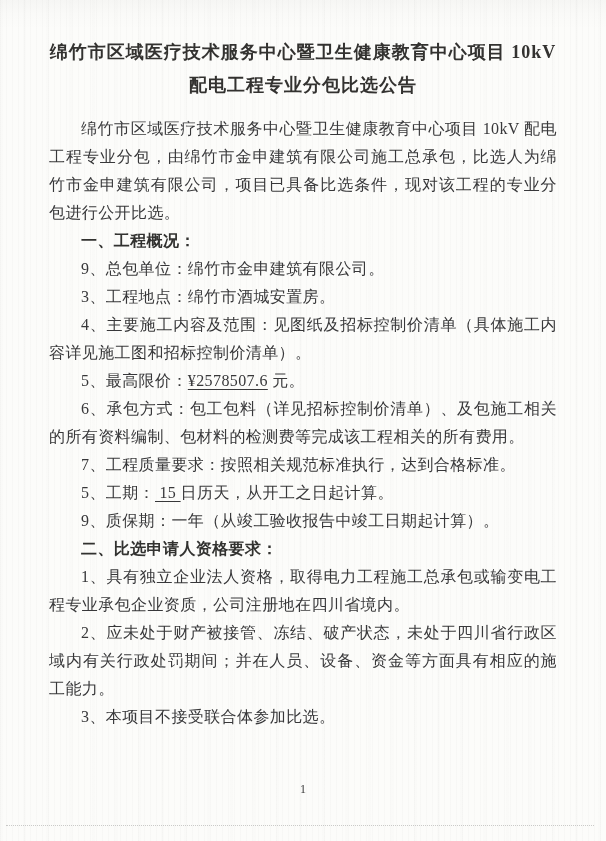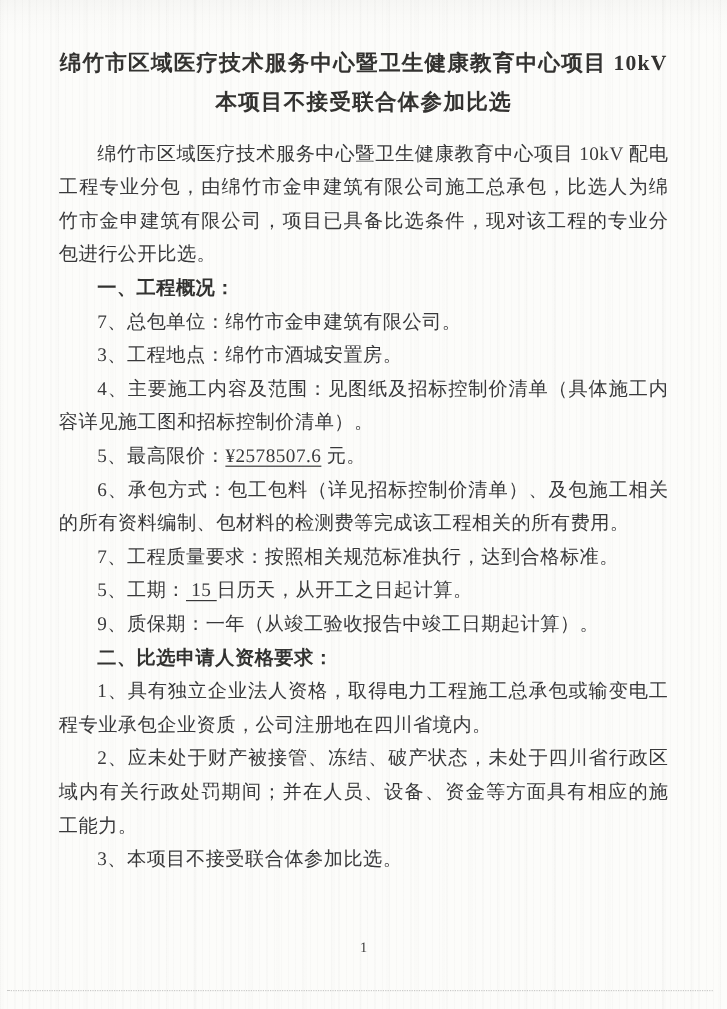--- a/index.html
+++ b/index.html
@@ -81,26 +81,26 @@
     border-top: 1px dotted rgba(90, 90, 88, 0.30);
   }
 </style>
 </head>
 <body>
 
 <div class="scan-page">
   <div class="content">
     <h1 class="doc-title">
       <span class="tline">绵竹市区域医疗技术服务中心暨卫生健康教育中心项目 10kV</span><br>
-      <span class="tline">本项目不接受联合体参加比选</span>
+      <span class="tline">配电工程专业分包比选公告</span>
     </h1>
     <div id="paragraphs">
         <p class="para body"><span>绵竹市区域医疗技术服务中心暨卫生健康教育中心项目 10kV 配电工程专业分包，由绵竹市金申建筑有限公司施工总承包，比选人为绵竹市金申建筑有限公司，项目已具备比选条件，现对该工程的专业分包进行公开比选。</span></p>
         <p class="para heading"><span>一、工程概况：</span></p>
-        <p class="para body"><span>7、总包单位：绵竹市金申建筑有限公司。</span></p>
+        <p class="para body"><span>9、总包单位：绵竹市金申建筑有限公司。</span></p>
         <p class="para body"><span>3、工程地点：绵竹市酒城安置房。</span></p>
         <p class="para body"><span>4、主要施工内容及范围：见图纸及招标控制价清单（具体施工内容详见施工图和招标控制价清单）。</span></p>
         <p class="para body"><span>5、最高限价：</span><span class="u">¥2578507.6</span><span> 元。</span></p>
         <p class="para body"><span>6、承包方式：包工包料（详见招标控制价清单）、及包施工相关的所有资料编制、包材料的检测费等完成该工程相关的所有费用。</span></p>
         <p class="para body"><span>7、工程质量要求：按照相关规范标准执行，达到合格标准。</span></p>
         <p class="para body"><span>5、工期：</span><span class="u"> 15 </span><span>日历天，从开工之日起计算。</span></p>
         <p class="para body"><span>9、质保期：一年（从竣工验收报告中竣工日期起计算）。</span></p>
         <p class="para heading"><span>二、比选申请人资格要求：</span></p>
         <p class="para body"><span>1、具有独立企业法人资格，取得电力工程施工总承包或输变电工程专业承包企业资质，公司注册地在四川省境内。</span></p>
         <p class="para body"><span>2、应未处于财产被接管、冻结、破产状态，未处于四川省行政区域内有关行政处罚期间；并在人员、设备、资金等方面具有相应的施工能力。</span></p>

